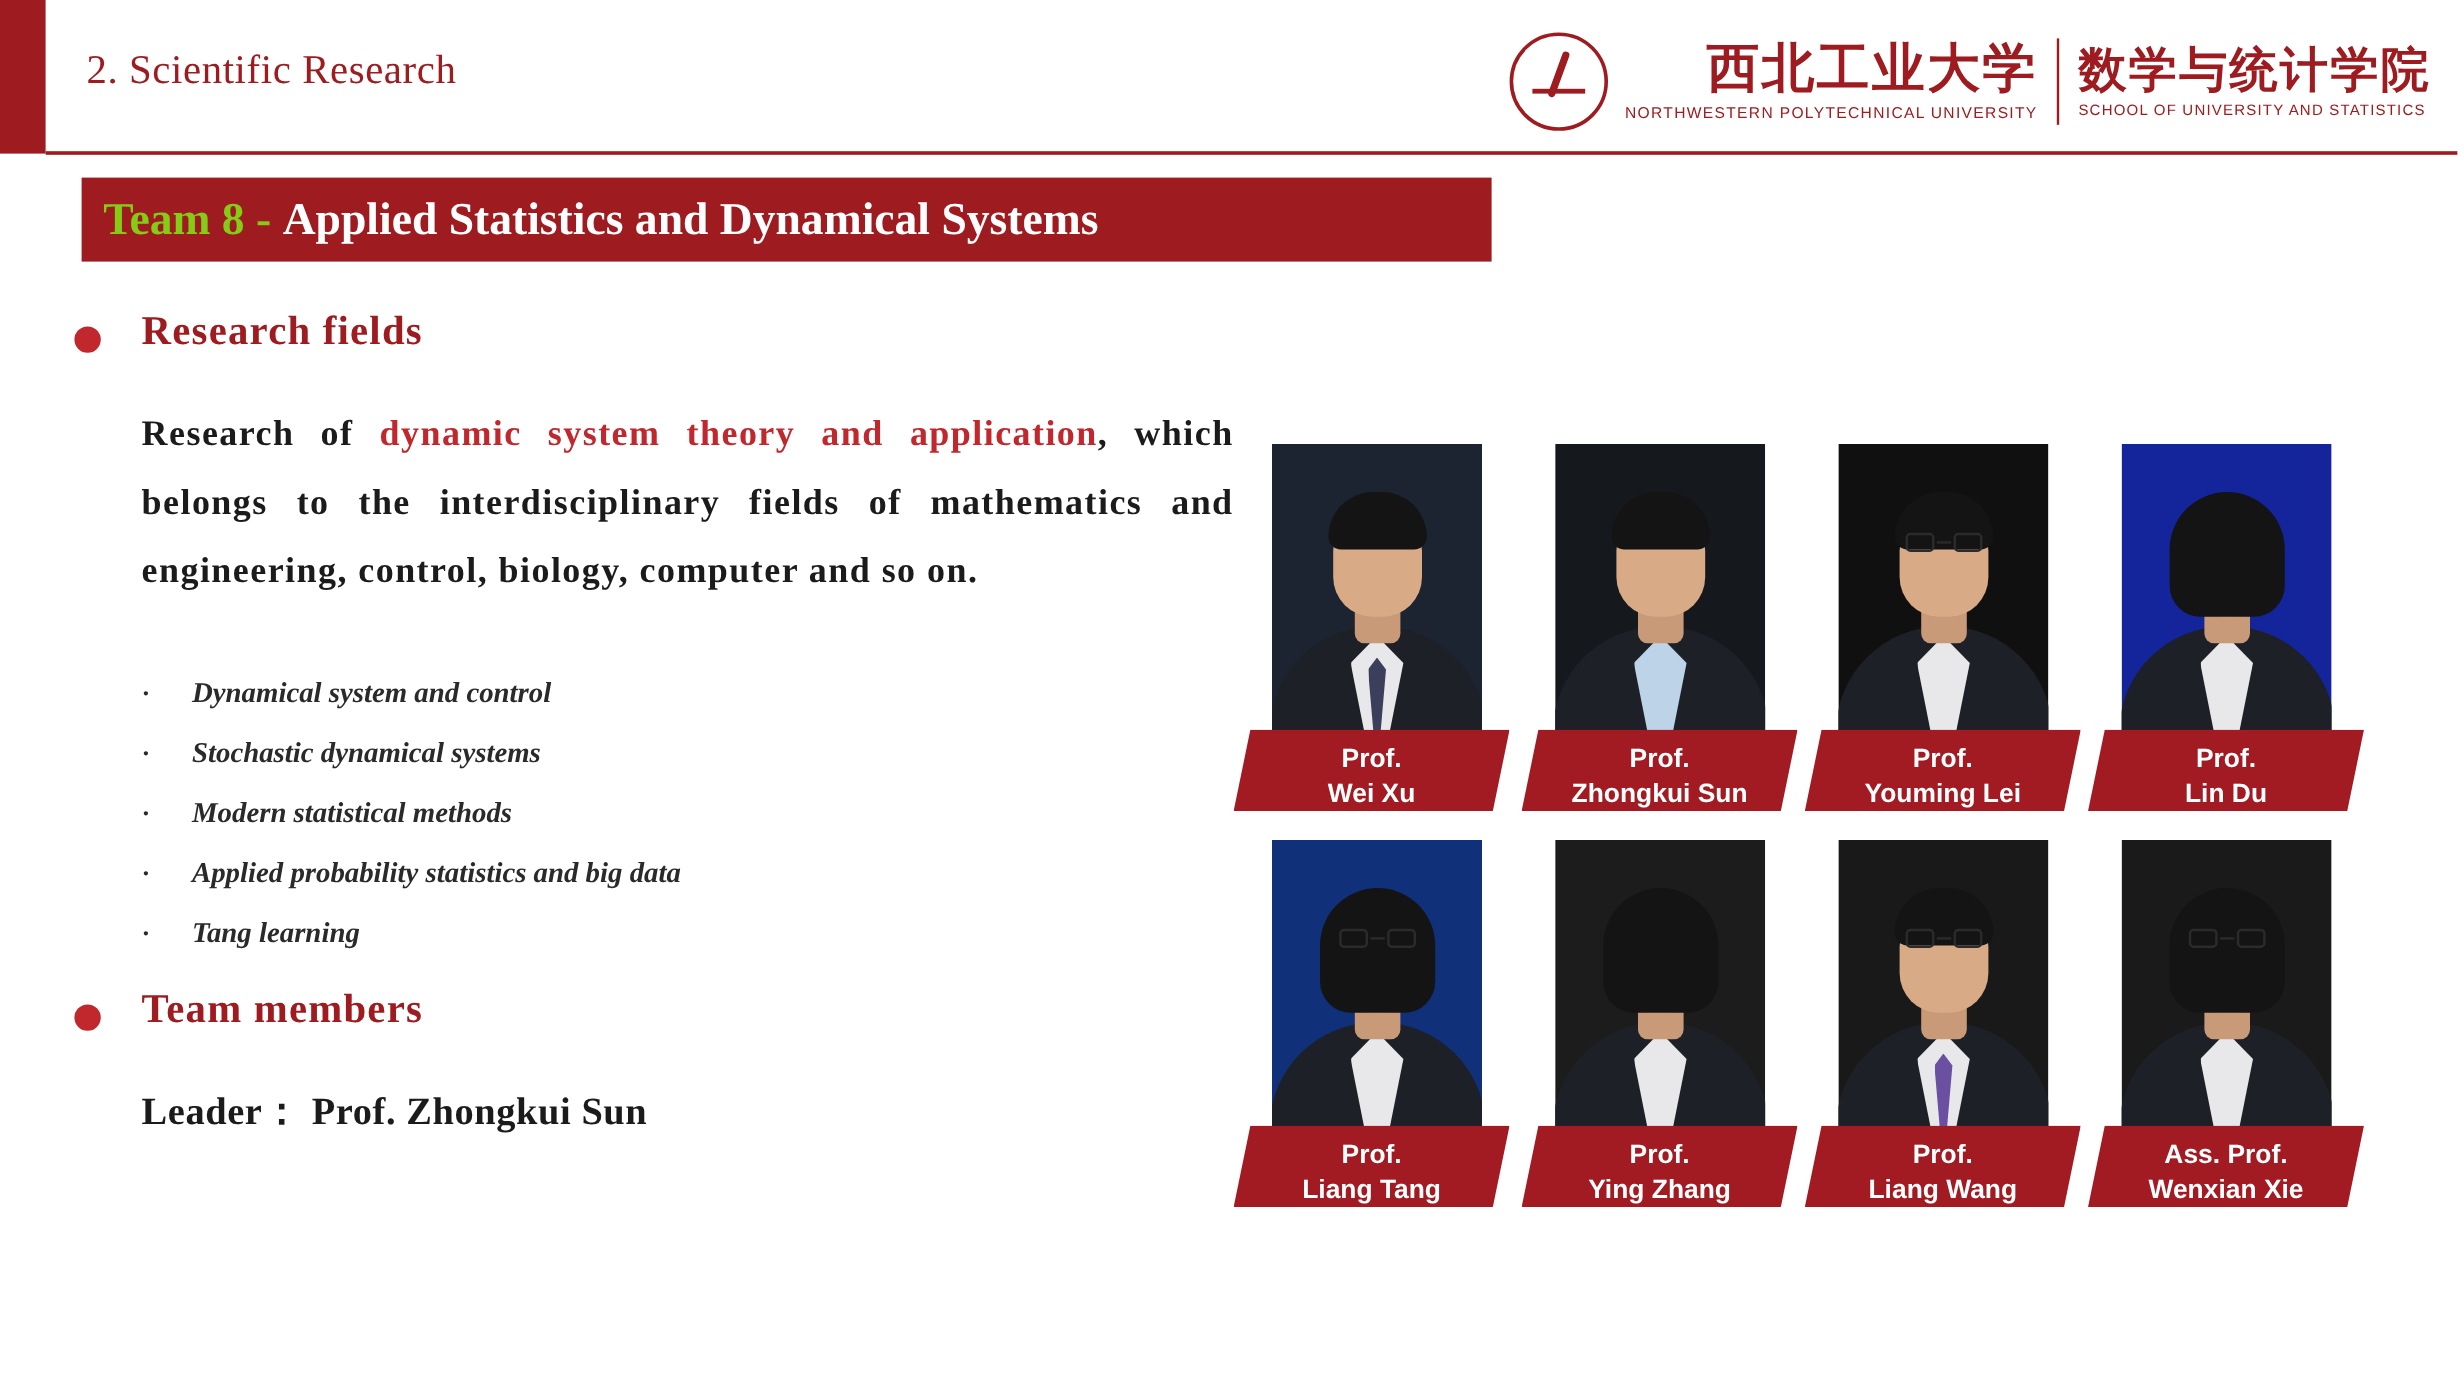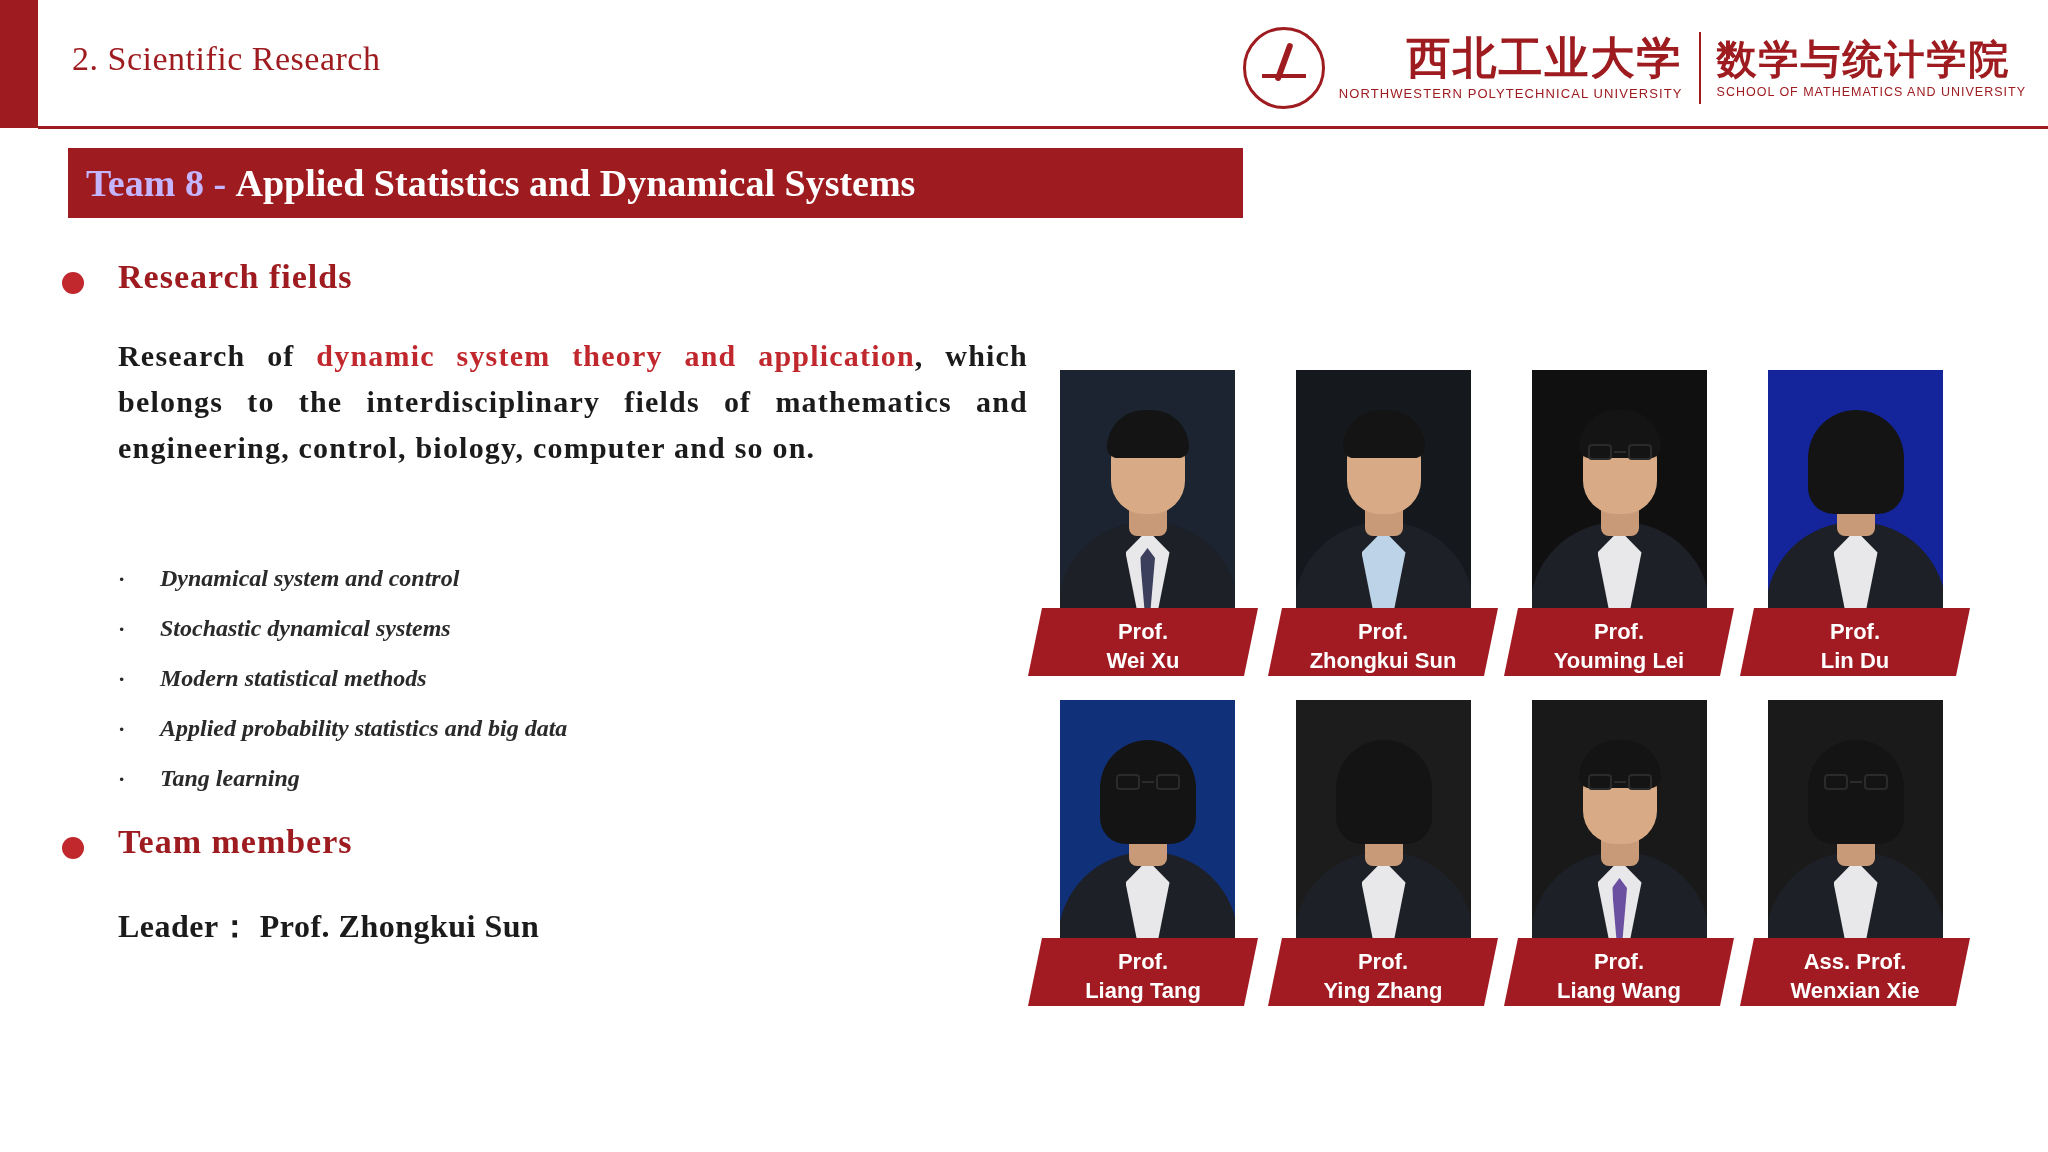--- a/index.html
+++ b/index.html
@@ -143,21 +143,21 @@
     height: 70px;
     background: #9e1b20;
     display: flex;
     align-items: center;
     padding-left: 18px;
     box-sizing: border-box;
   }
   .team-no {
     font-size: 38px;
     font-weight: bold;
-    color: #c4b5fd;
+    color: #84cc16;
     white-space: pre;
   }
   .team-name {
     font-size: 38px;
     font-weight: bold;
     color: #ffffff;
     white-space: pre;
   }
 
   
@@ -176,21 +176,21 @@
     letter-spacing: 1px;
   }
 
   .para {
     position: absolute;
     left: 118px;
     top: 333px;
     width: 910px;
     font-size: 30px;
     font-weight: bold;
-    line-height: 46px;
+    line-height: 57px;
     color: #1b1b1b;
     letter-spacing: 1.2px;
     text-align: justify;
   }
   .para .hl {
     color: #c0282d;
   }
 
   .sub-list {
     position: absolute;
@@ -375,21 +375,21 @@
   <div class="logo-wrap">
     <div class="logo-mark"></div>
     <div class="logo-text">
       <div class="logo-cn-block">
         <div class="logo-cn">西北工业大学</div>
         <div class="logo-en">NORTHWESTERN POLYTECHNICAL UNIVERSITY</div>
       </div>
       <div class="logo-divider"></div>
       <div>
         <div class="logo-cn2">数学与统计学院</div>
-        <div class="logo-en2">SCHOOL OF MATHEMATICS AND UNIVERSITY</div>
+        <div class="logo-en2">SCHOOL OF UNIVERSITY AND STATISTICS</div>
       </div>
     </div>
   </div>
 </div>
 <div class="header-rule"></div>
 
 <div class="team-banner">
   <span class="team-no">Team 8 - </span>
   <span class="team-name">Applied Statistics and Dynamical Systems</span>
 </div>

